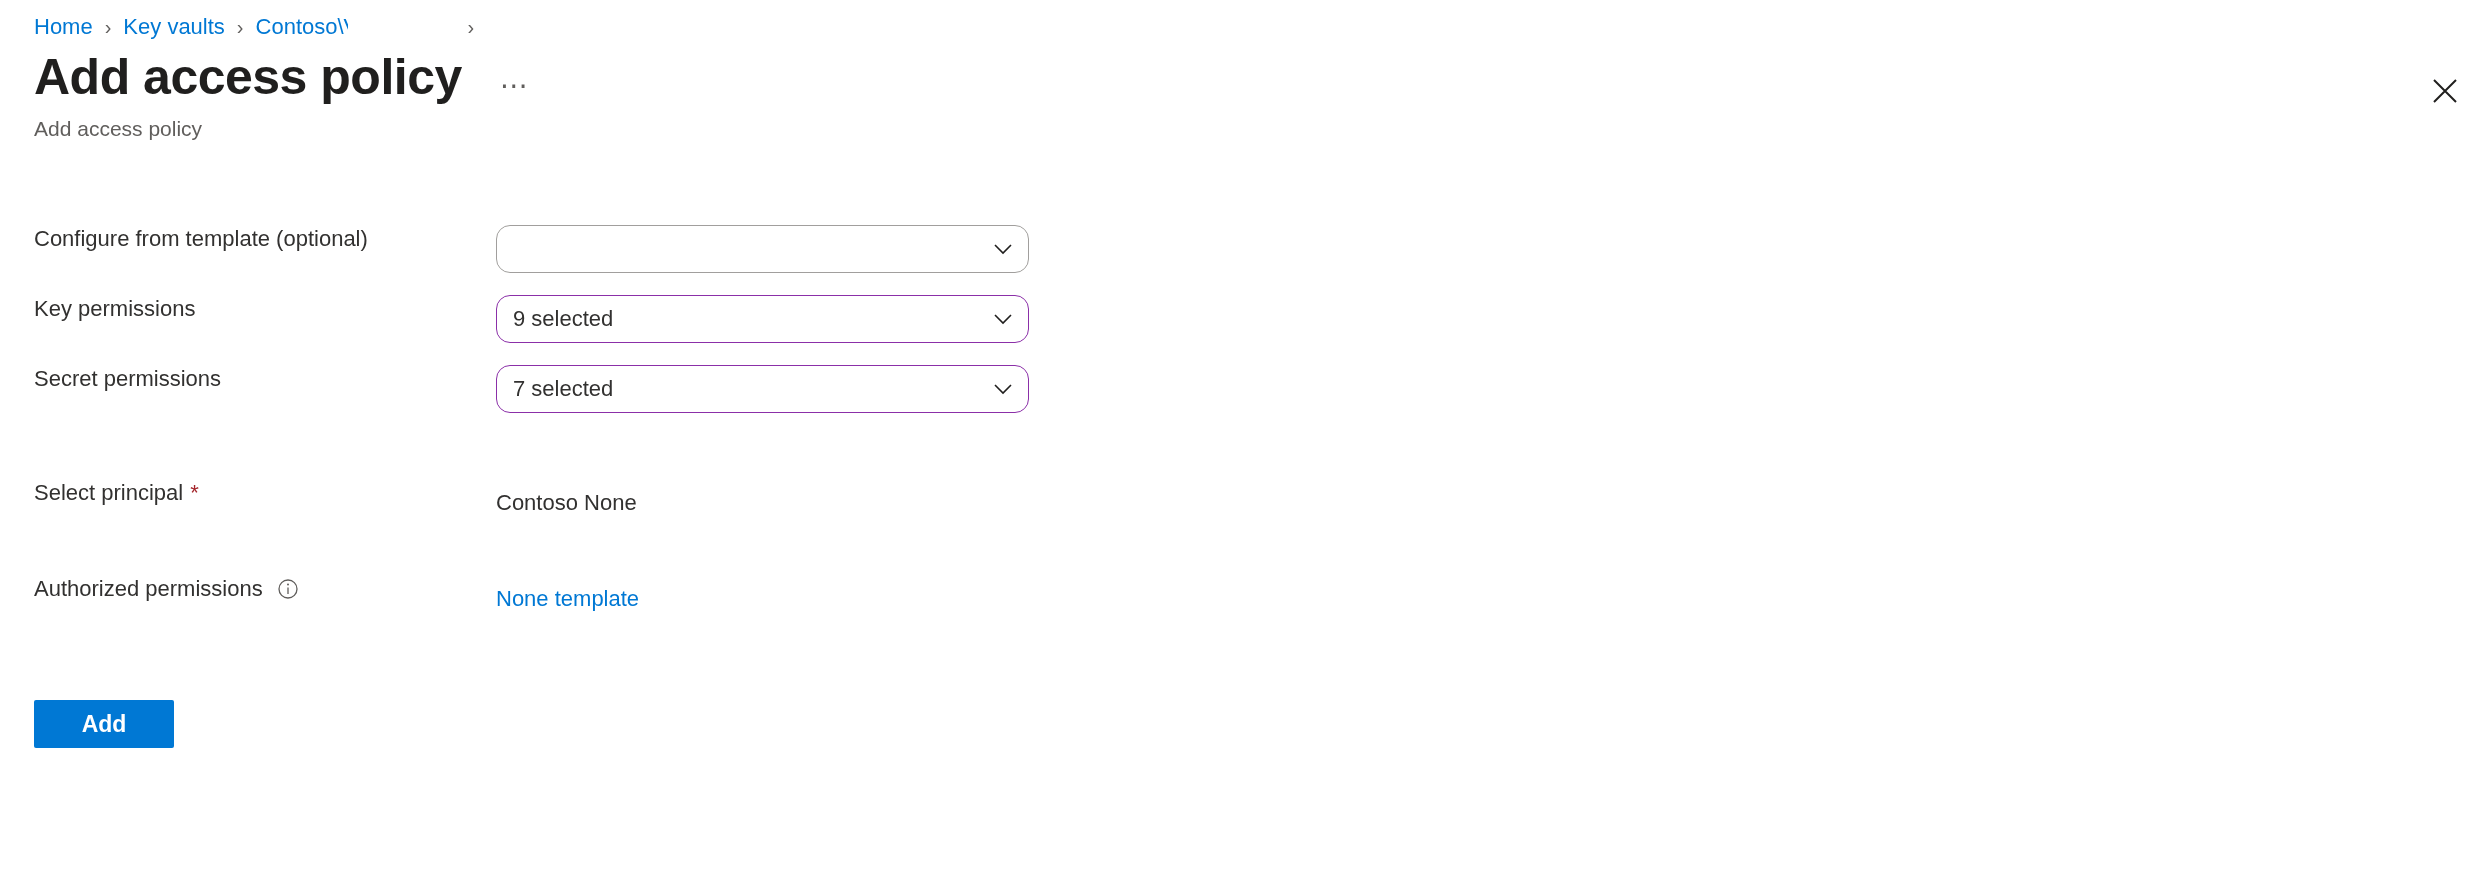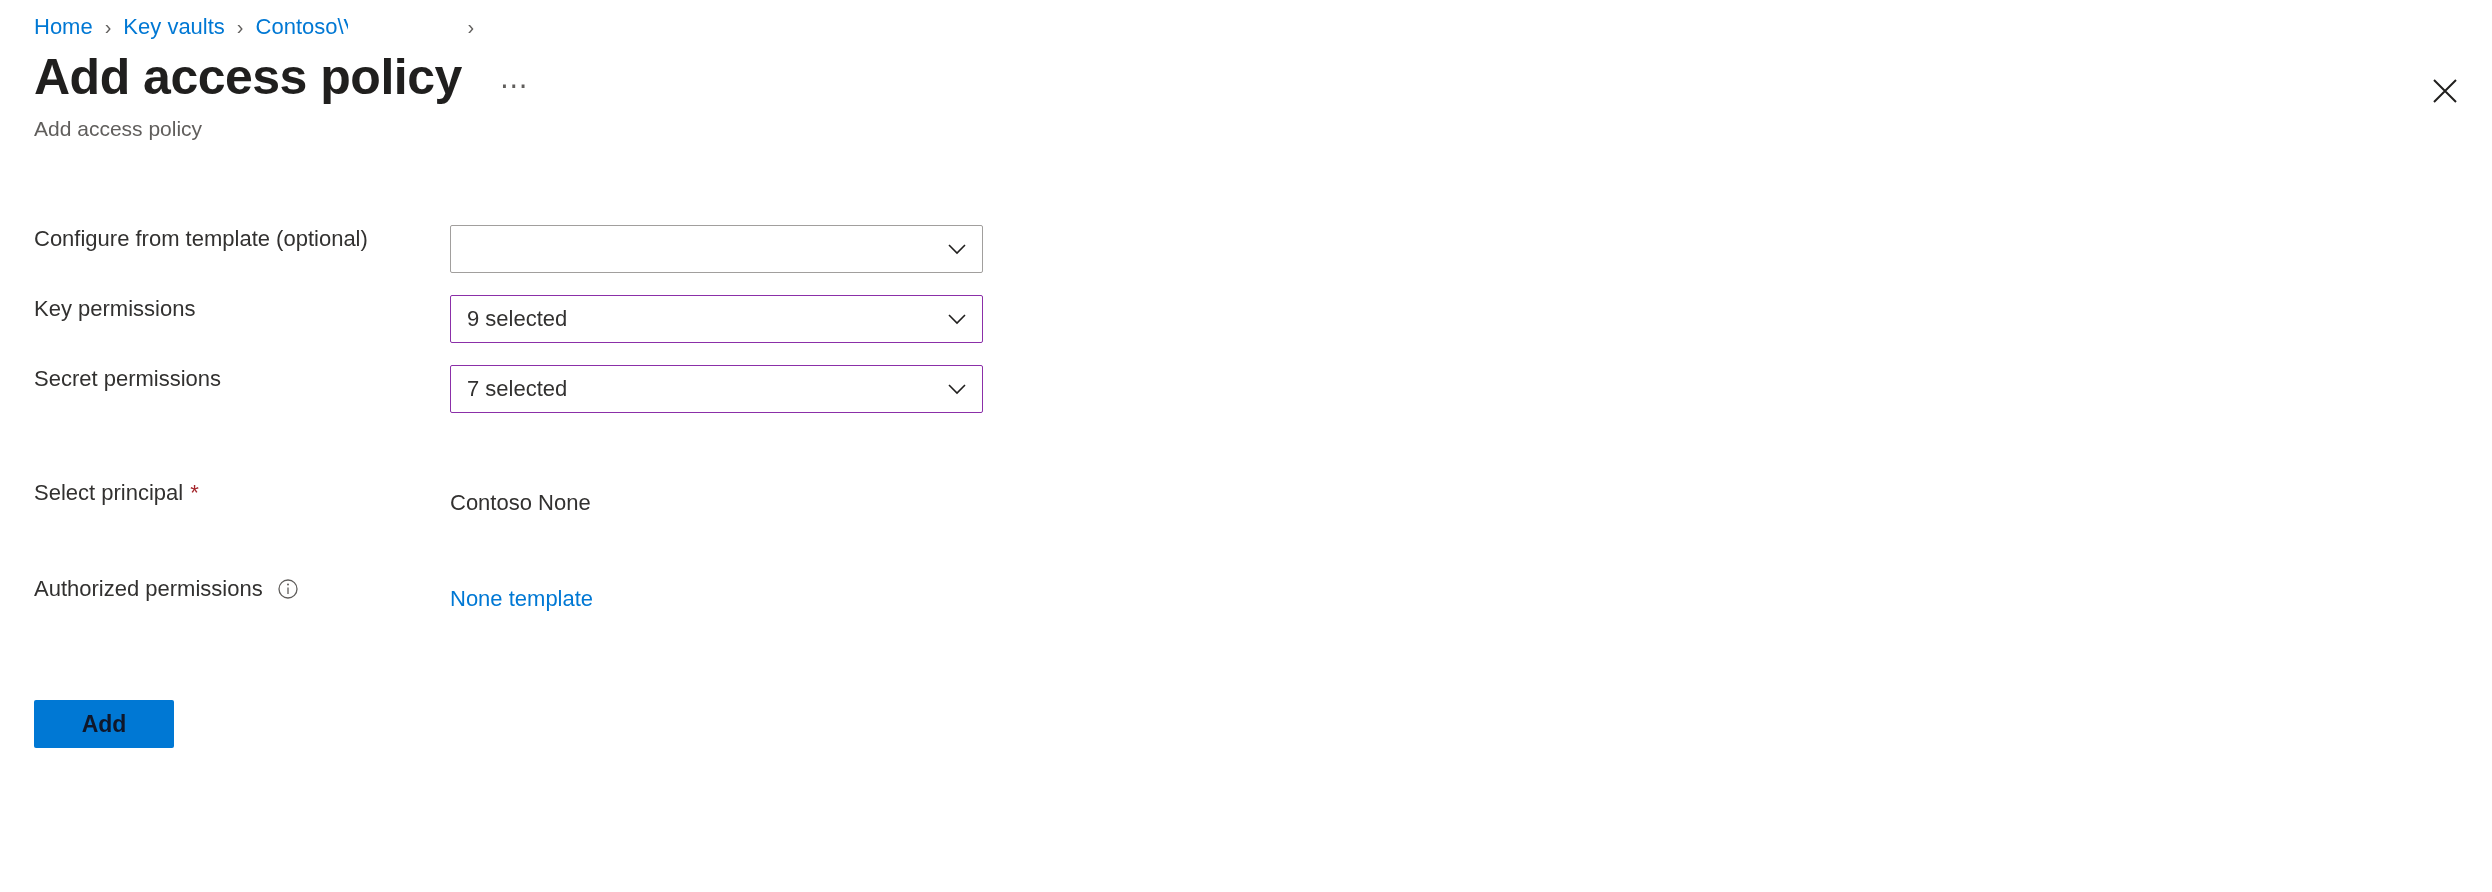--- a/index.html
+++ b/index.html
@@ -109,20 +109,21 @@
   .form {
     position: absolute;
     left: 0;
     top: 225px;
     width: 100%;
   }
   .form-row {
     display: flex;
     align-items: flex-start;
     margin-bottom: 0;
+    gap: 46px;
   }
   .form-label {
     width: 450px;
     padding-left: 34px;
     box-sizing: border-box;
     font-size: 22px;
     color: #323130;
     line-height: 28px;
     display: flex;
     align-items: center;
@@ -139,21 +140,21 @@
     align-items: center;
     color: #605e5c;
   }
   .control-col { flex: 0 0 auto; }
 
   .dropdown {
     width: 533px;
     height: 48px;
     box-sizing: border-box;
     border: 1px solid #a19f9d;
-    border-radius: 2px;
+    border-radius: 14px;
     background: #ffffff;
     display: flex;
     align-items: center;
     justify-content: space-between;
     padding: 0 14px 0 16px;
     cursor: pointer;
     font-size: 22px;
     color: #323130;
   }
   .dropdown.accent { border-color: #8a2be2; border-color: #8b2fa8; }
@@ -178,21 +179,21 @@
   .row-gap-md { height: 44px; }
   .row-gap-lg { height: 58px; }
 
   .add-btn {
     position: absolute;
     left: 34px;
     top: 700px;
     min-width: 140px;
     height: 48px;
     background: #0078d4;
-    color: #0f172a;
+    color: #ffffff;
     border: none;
     border-radius: 2px;
     font-size: 23px;
     font-weight: 600;
     font-family: "Liberation Sans", sans-serif;
     cursor: pointer;
     padding: 0 22px;
   }
 </style>
 </head>

